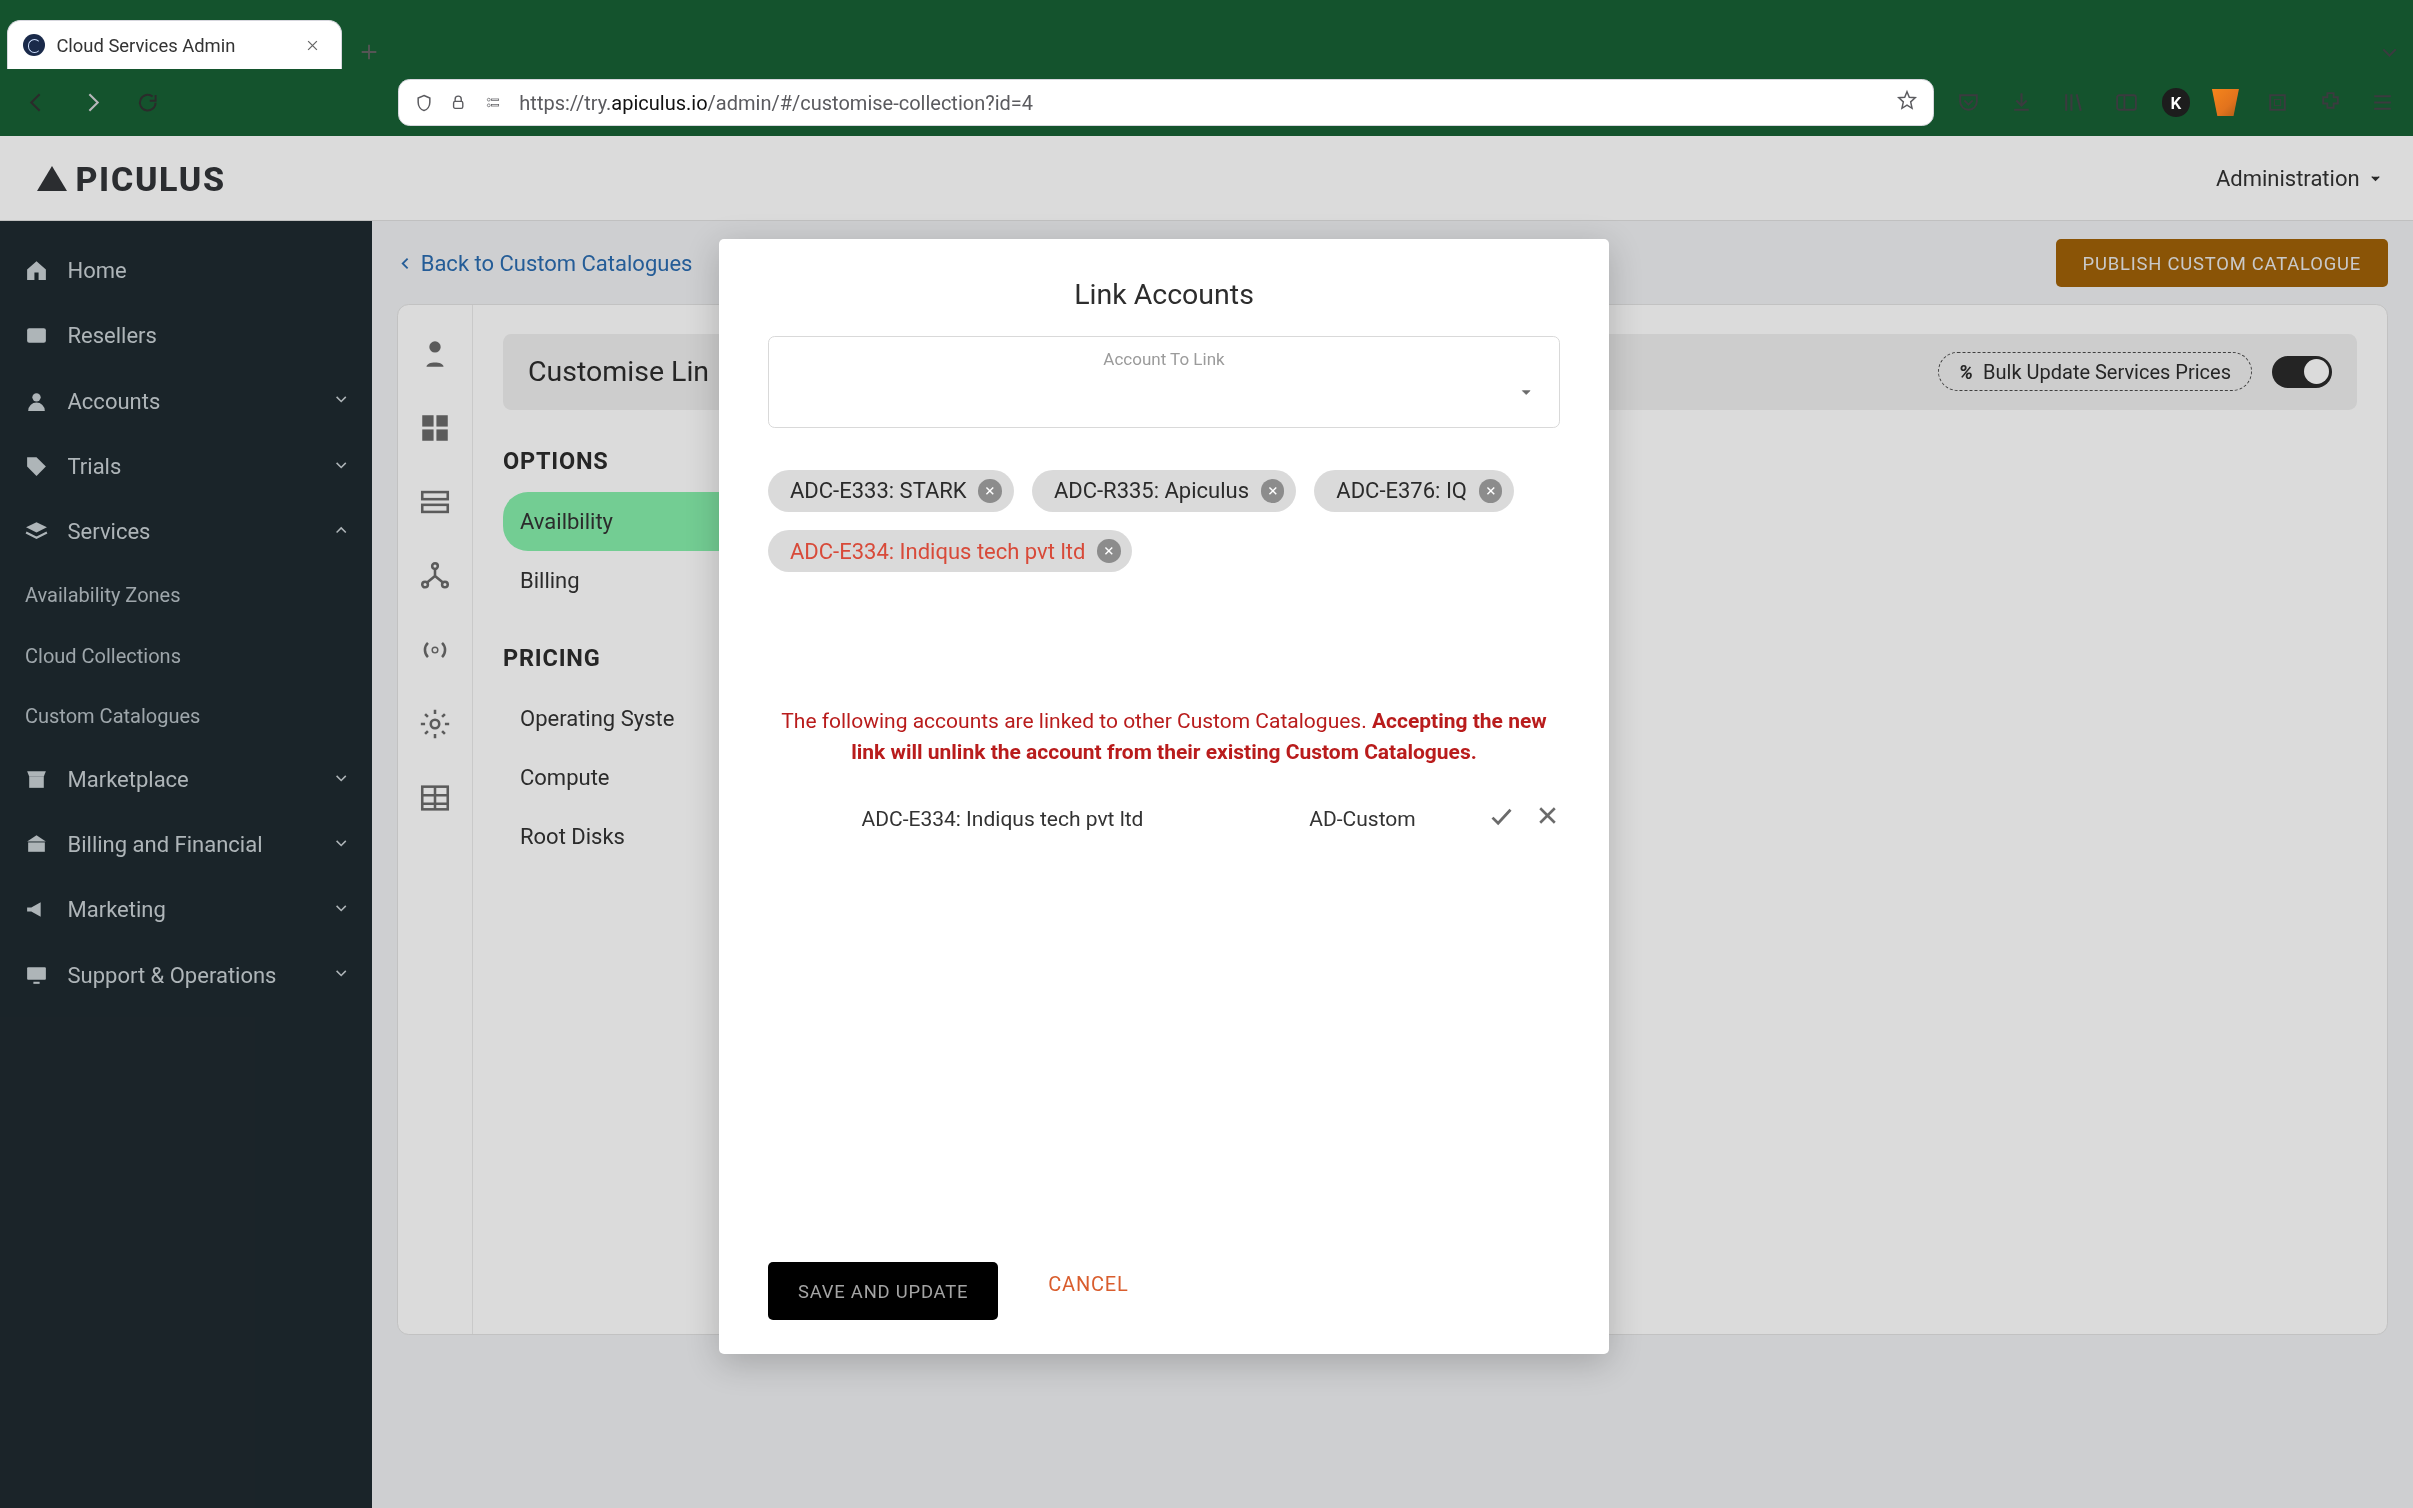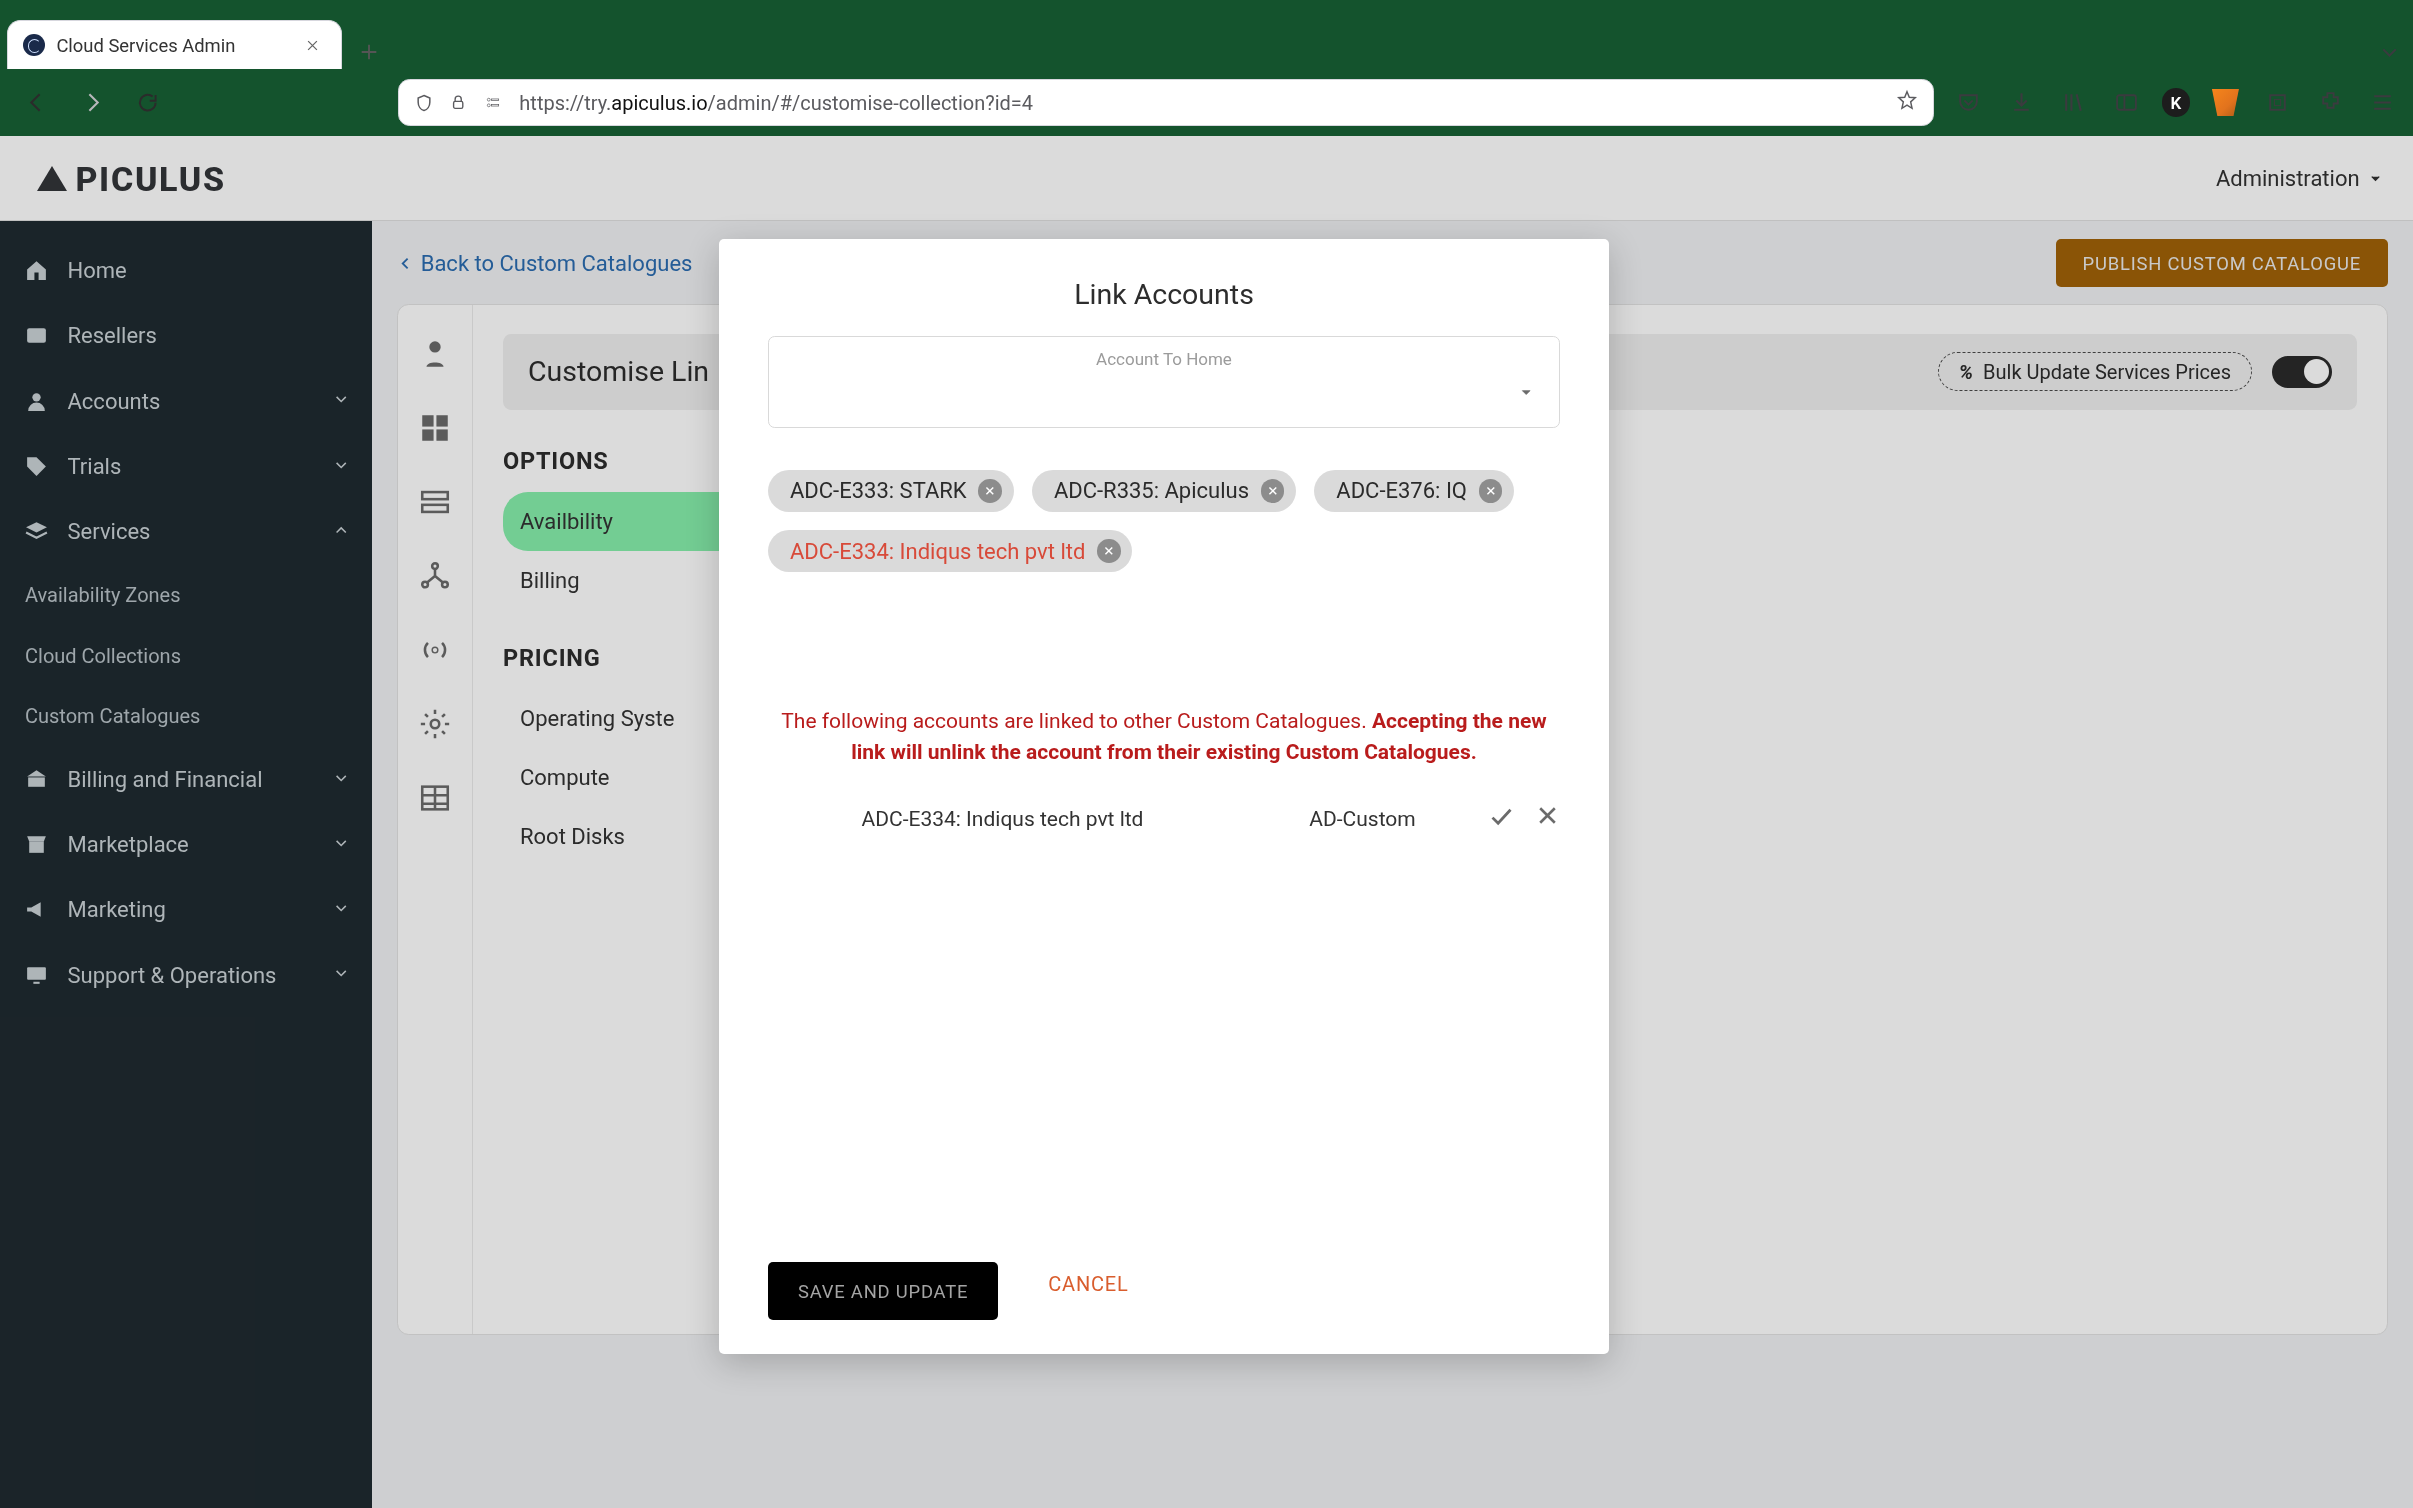--- a/index.html
+++ b/index.html
@@ -636,39 +636,39 @@
       </span>
     </div>
 
     <div class="sub-item">Availability Zones</div>
     <div class="sub-item">Cloud Collections</div>
     <div class="sub-item">Custom Catalogues</div>
 
     <div class="side-item">
       <span class="side-icon">
         <svg class="filled" viewBox="0 0 24 24">
-            <path d="M3 9 L12 3 L21 9 Z"></path>
-            <rect x="4" y="10" width="16" height="9"></rect>
-          </svg>
-      </span>
-      <span>Billing and Financial</span>
+            <path d="M3 4h18l-2 5H5Z"></path>
+            <rect x="5" y="9" width="14" height="11"></rect>
+          </svg>
+      </span>
+      <span>Marketplace</span>
       <span class="chev">
         <svg class="chev-svg" viewBox="0 0 24 24">
             <path d="M6 9 L12 15 L18 9" stroke-width="2"></path>
           </svg>
       </span>
     </div>
     <div class="side-item">
       <span class="side-icon">
         <svg class="filled" viewBox="0 0 24 24">
-            <path d="M3 4h18l-2 5H5Z"></path>
-            <rect x="5" y="9" width="14" height="11"></rect>
-          </svg>
-      </span>
-      <span>Marketplace</span>
+            <path d="M3 9 L12 3 L21 9 Z"></path>
+            <rect x="4" y="10" width="16" height="9"></rect>
+          </svg>
+      </span>
+      <span>Billing and Financial</span>
       <span class="chev">
         <svg class="chev-svg" viewBox="0 0 24 24">
             <path d="M6 9 L12 15 L18 9" stroke-width="2"></path>
           </svg>
       </span>
     </div>
     <div class="side-item">
       <span class="side-icon">
         <svg class="filled" viewBox="0 0 24 24">
             <path d="M3 10v4h4l9 5V5l-9 5Z"></path>
@@ -790,21 +790,21 @@
       </div>
     </div>
   </div>
 
   <div class="dim"></div>
 
   <div class="modal">
     <div class="modal-title">Link Accounts</div>
 
     <div class="select-field">
-      <span class="select-label">Account To Home</span>
+      <span class="select-label">Account To Link</span>
       <span class="select-caret">
         <svg viewBox="0 0 24 24" width="18.4" height="18.4">
             <path class="filled" fill="#6b6b6b" d="M7 10l5 5 5-5z"></path>
           </svg>
       </span>
     </div>
 
     <div class="chips">
       <div class="chip">
         <span>ADC-E333: STARK</span>

